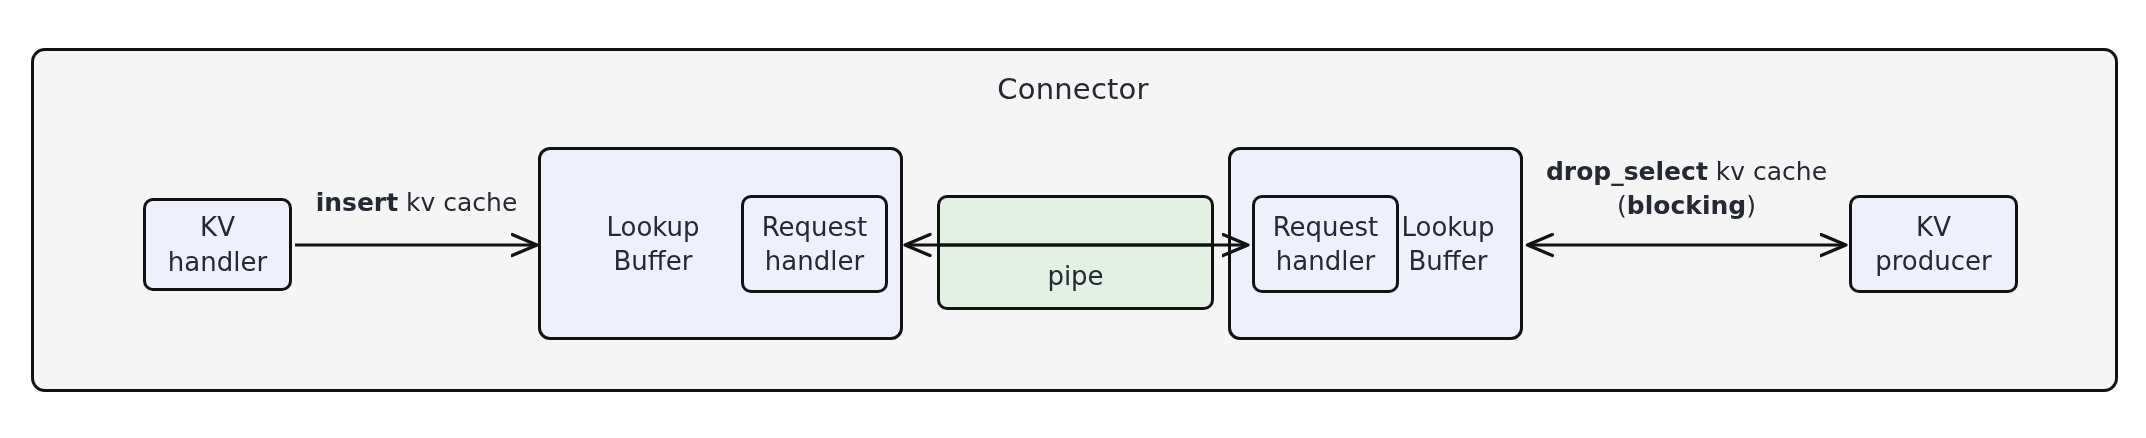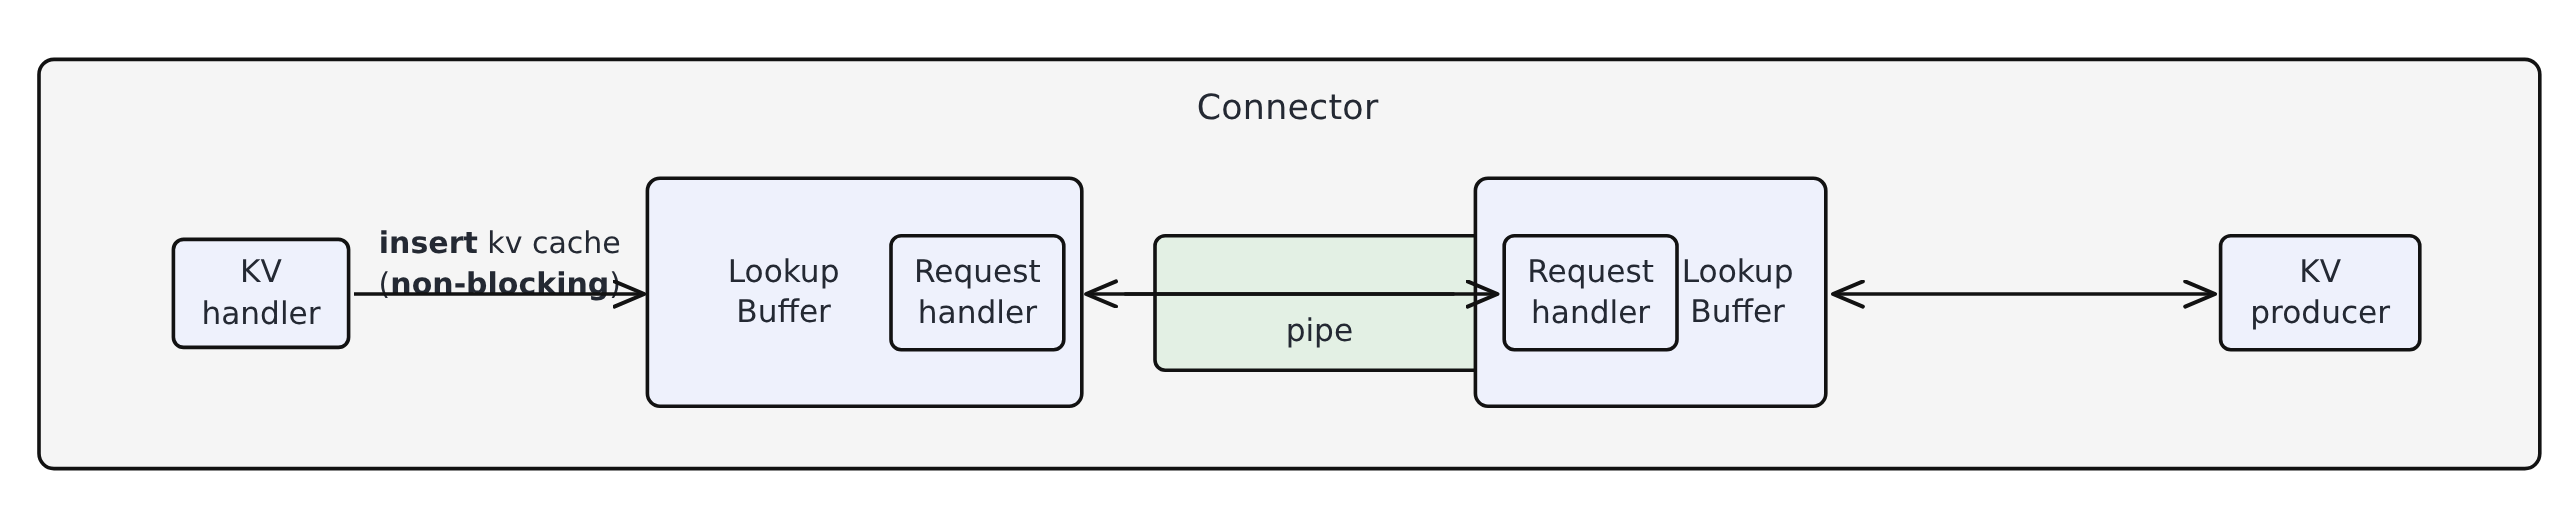--- a/index.html
+++ b/index.html
@@ -92,21 +92,21 @@
     position: absolute;
     left: 200px;
     top: 45px;
     width: 147px;
     height: 98px;
     font-size: 26px;
   }
 
   
   #pipe {
-    left: 961px;
+    left: 937px;
     top: 195px;
     width: 277px;
     height: 115px;
     font-size: 26px;
     align-items: flex-end;
     padding-bottom: 14px;
   }
 
   
   #lookup-buffer-right {
@@ -228,25 +228,30 @@
     <div>
       <span>KV</span><br>
       <span>producer</span>
     </div>
   </div>
 
   <div class="edge-label" id="label-insert">
     <div>
       <b>insert</b><span> kv cache</span>
     </div>
-    <div>
-      <span>(</span><b>non-blocking</b><span>)</span>
-    </div>
-  </div>
-
+  </div>
+
+  <div class="edge-label" id="label-drop-select">
+    <div>
+      <b>drop_select</b><span> kv cache</span>
+    </div>
+    <div>
+      <span>(</span><b>blocking</b><span>)</span>
+    </div>
+  </div>
 
   <svg id="arrows" viewBox="0 0 2146 438">
     <defs>
       <marker id="arrowhead-right" markerWidth="10" markerHeight="10" refX="8.5" refY="4" orient="auto" markerUnits="strokeWidth">
         <path d="M0.5,0.5 L8.8,4 L0.5,7.5" fill="none" stroke="#121212" stroke-width="1.1" stroke-linecap="round" stroke-linejoin="round"></path>
       </marker>
       <marker id="arrowhead-left" markerWidth="10" markerHeight="10" refX="1.2" refY="4" orient="auto" markerUnits="strokeWidth">
         <path d="M9,0.5 L0.7,4 L9,7.5" fill="none" stroke="#121212" stroke-width="1.1" stroke-linecap="round" stroke-linejoin="round"></path>
       </marker>
     </defs>

